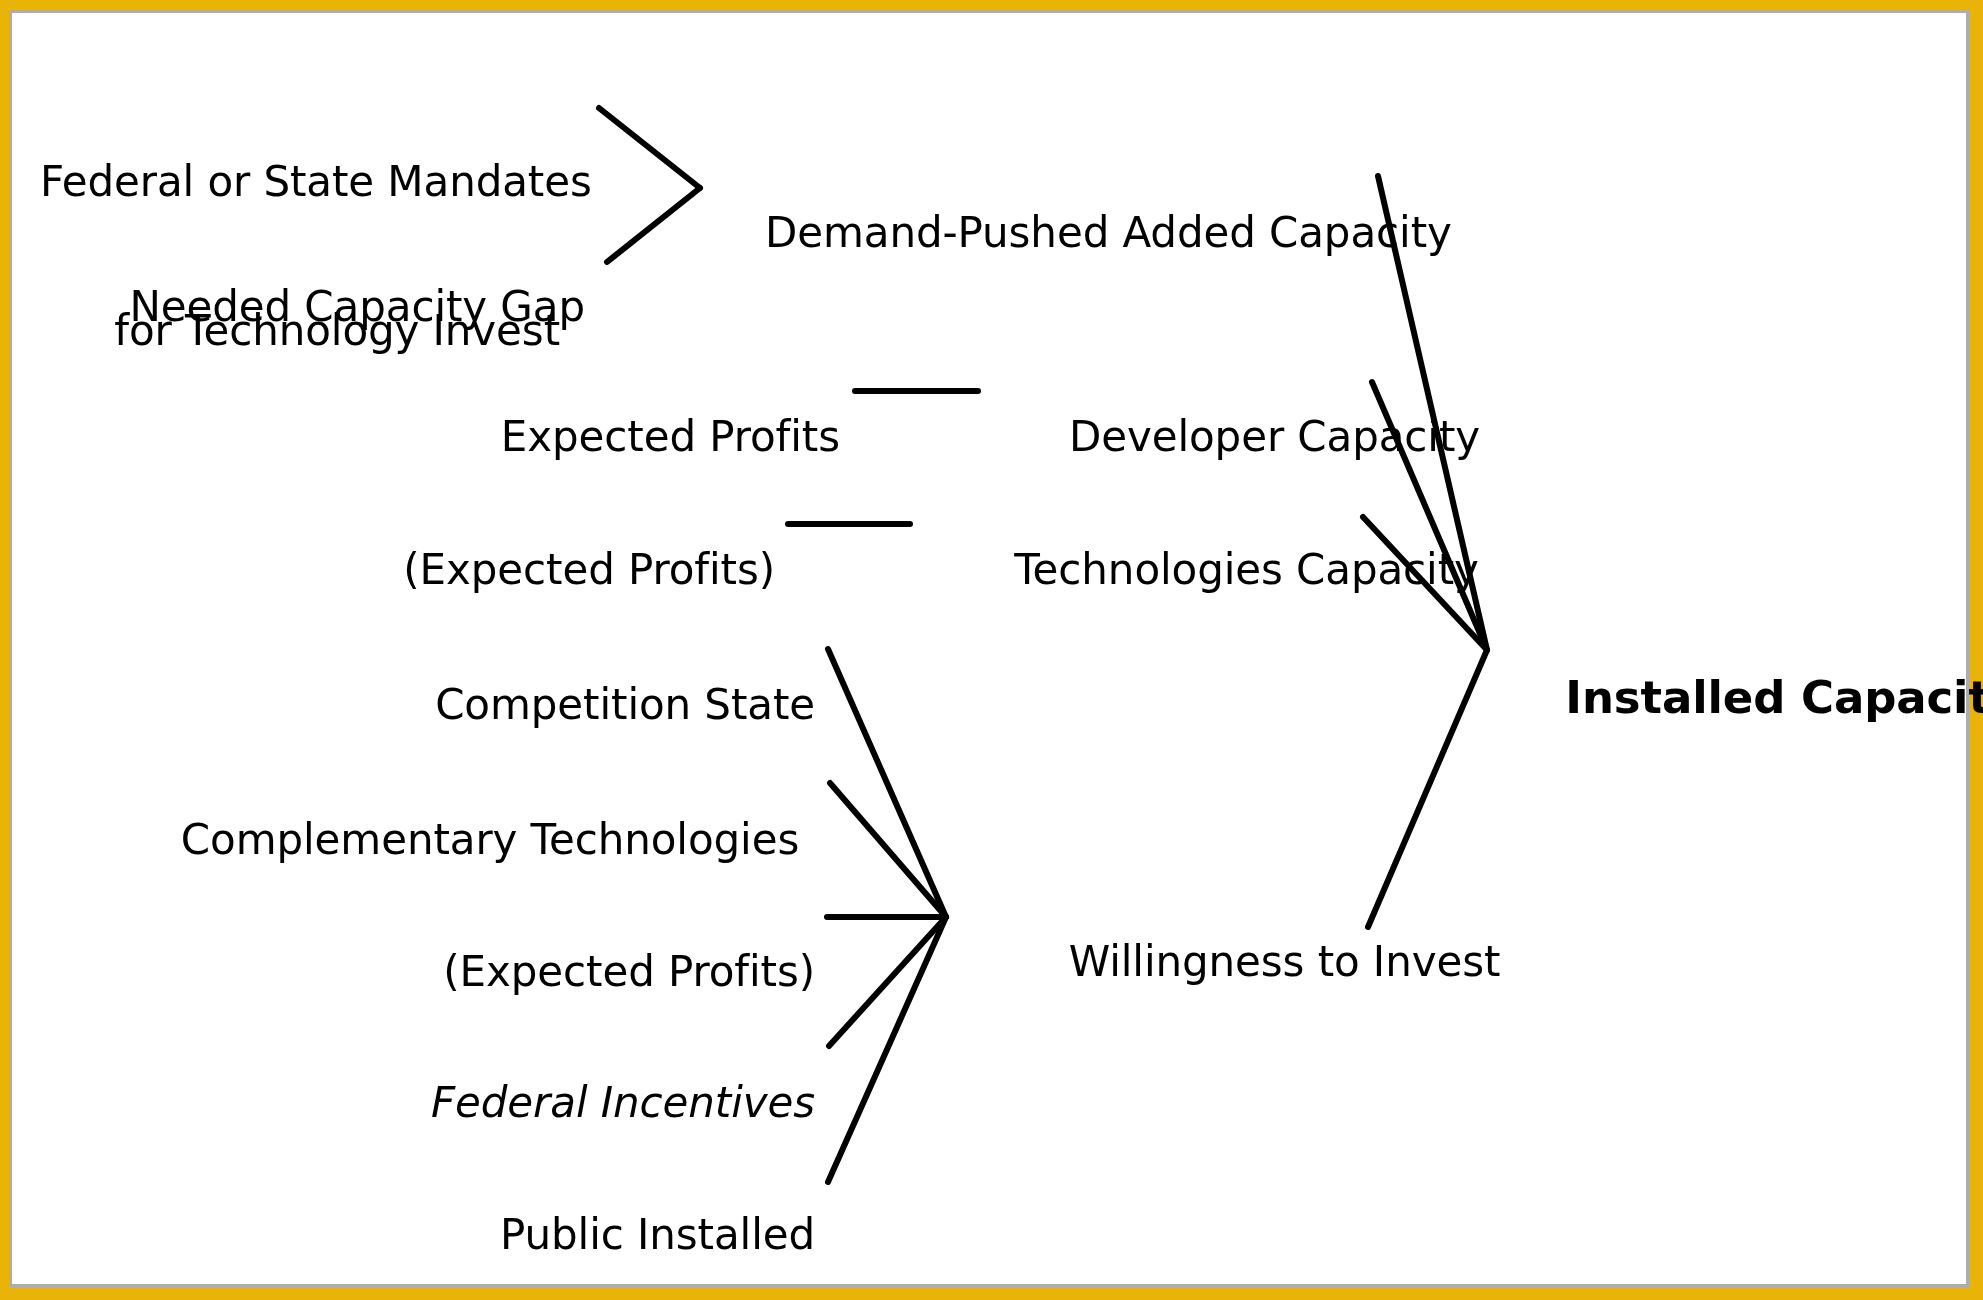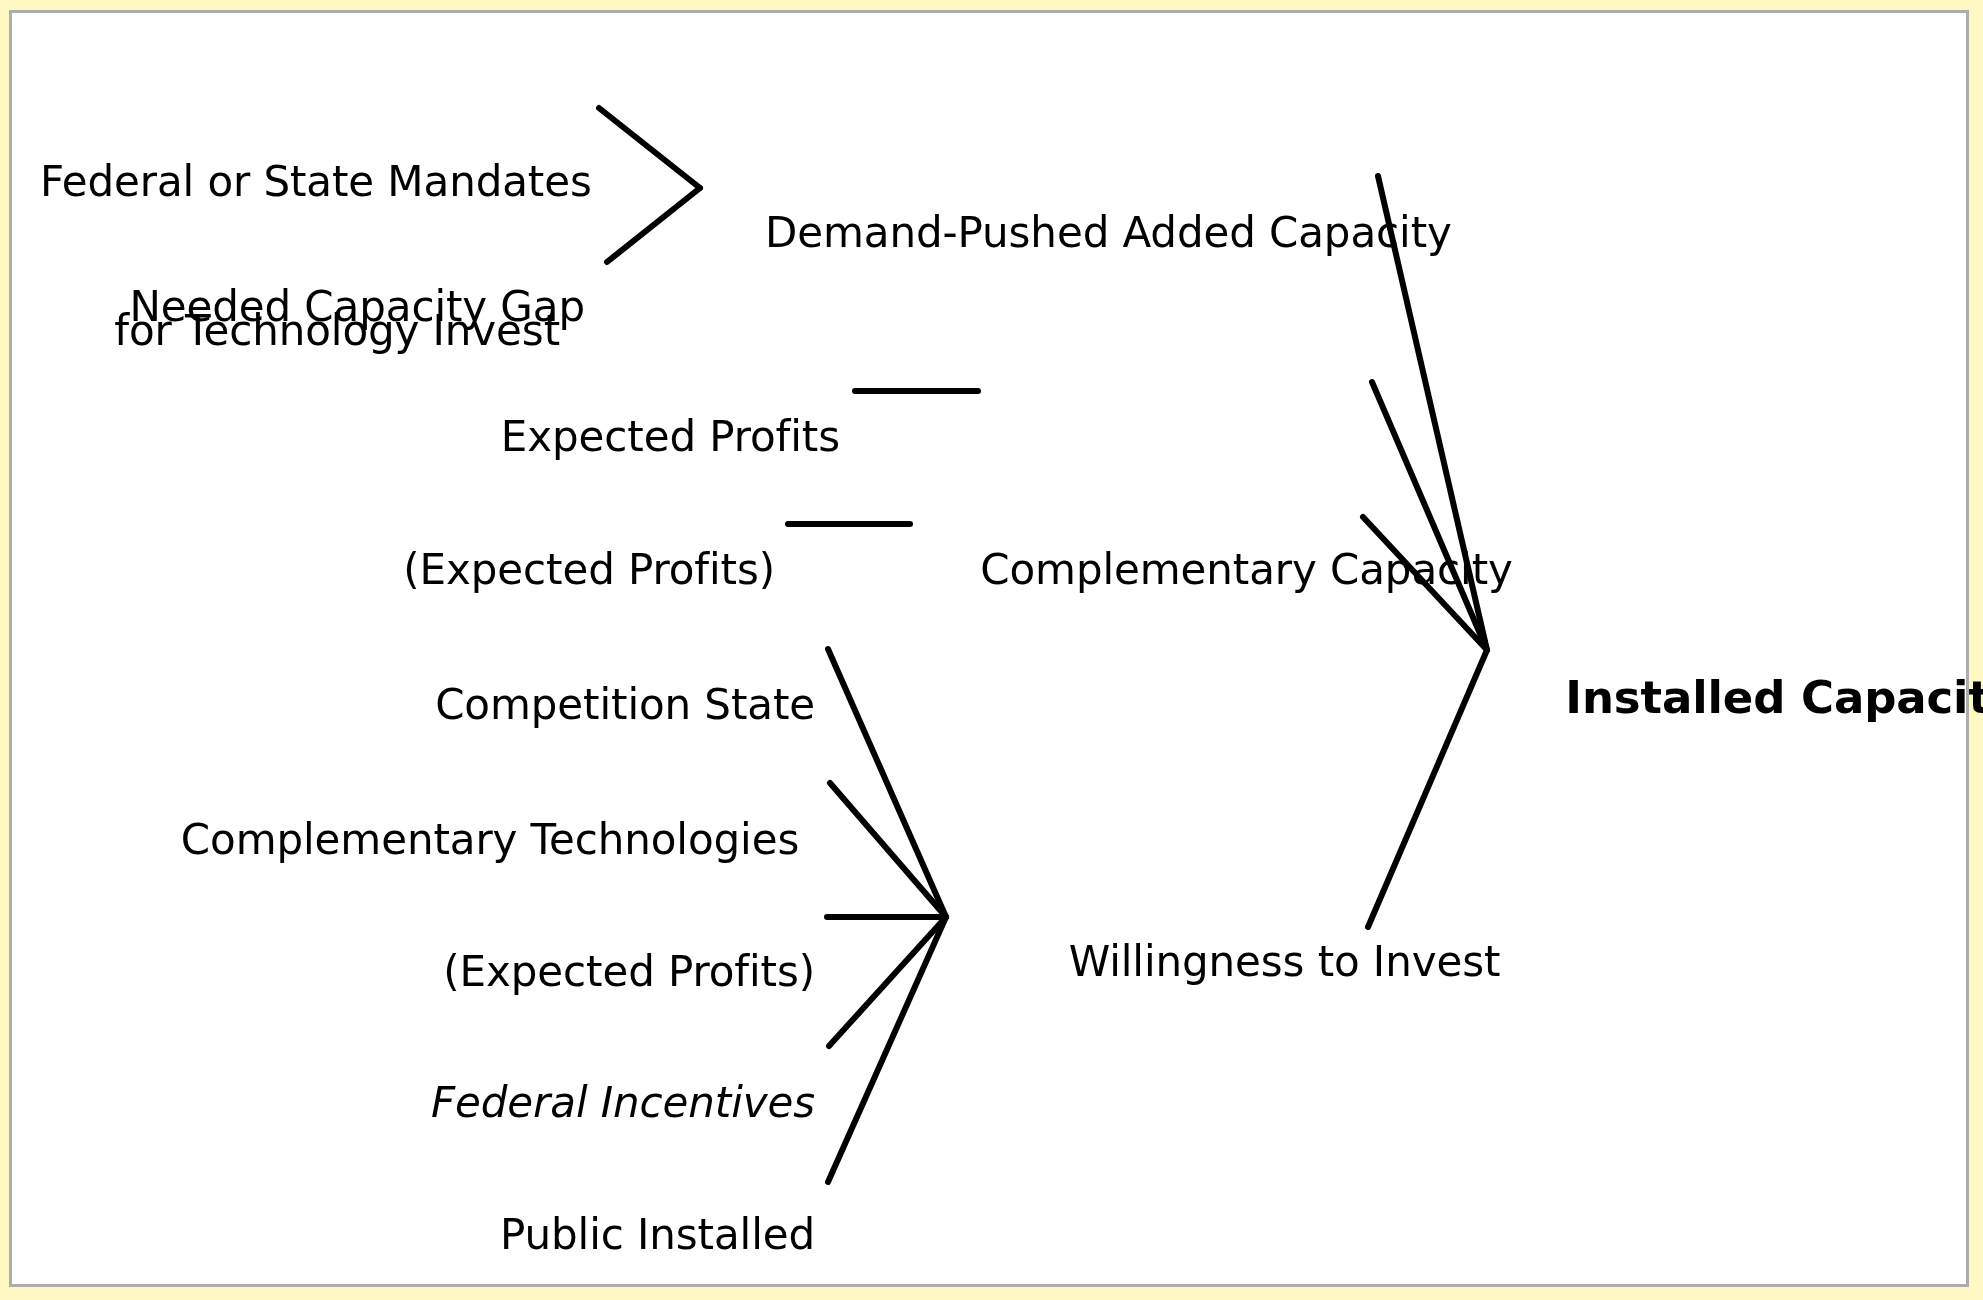--- a/index.html
+++ b/index.html
@@ -4,21 +4,21 @@
 <style>
   html, body {
     margin: 0;
     padding: 0;
     background: #ffffff;
   }
   #canvas {
     position: relative;
     width: 1983px;
     height: 1300px;
-    background: #fef9c3;
+    background: #eab308;
     font-family: "DejaVu Sans", "Liberation Sans", sans-serif;
     overflow: hidden;
   }
   #frame {
     position: absolute;
     left: 9px;
     top: 10px;
     width: 1960px;
     height: 1277px;
     border: 3px solid #adadad;
@@ -84,27 +84,30 @@
   </div>
 
   <div class="node-label align-left" style="left:712px; top:158px; width:700px; font-size:42px;">
     <span>Demand-Pushed Added Capacity</span>
   </div>
 
   <div class="node-label align-right" style="left:330px; top:362px; width:510px; font-size:42px;">
     <span>Expected Profits</span>
   </div>
 
+  <div class="node-label align-left" style="left:988px; top:362px; width:520px; font-size:42px;">
+    <span>Developer Capacity</span>
+  </div>
 
   <div class="node-label align-right" style="left:260px; top:495px; width:515px; font-size:42px;">
     <span>(Expected Profits)</span>
   </div>
 
   <div class="node-label align-left" style="left:920px; top:495px; width:600px; font-size:42px;">
-    <span>Complementary Capacity</span>
+    <span>Technologies Capacity</span>
   </div>
 
   <div class="node-label align-right" style="left:300px; top:630px; width:515px; font-size:42px;">
     <span>Competition State</span>
   </div>
 
   <div class="node-label align-right" style="left:110px; top:765px; width:707px; font-size:42px;text-align:center;">
     <span>Complementary Technologies</span>
   </div>
 

